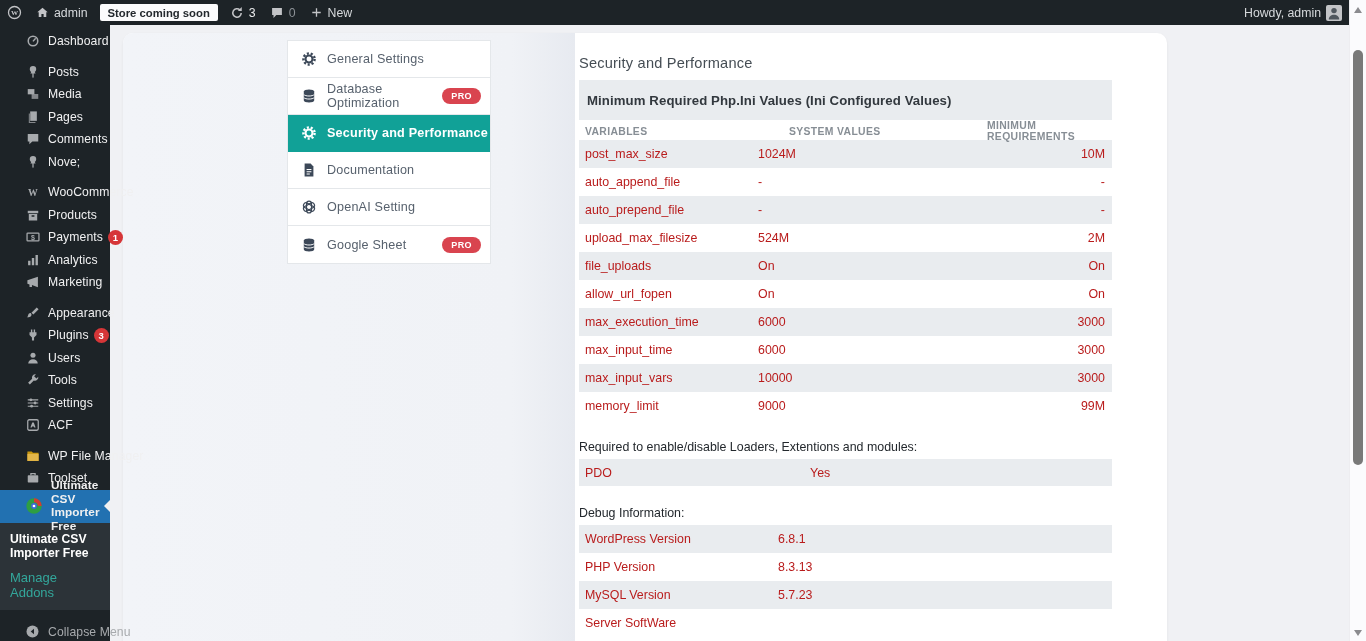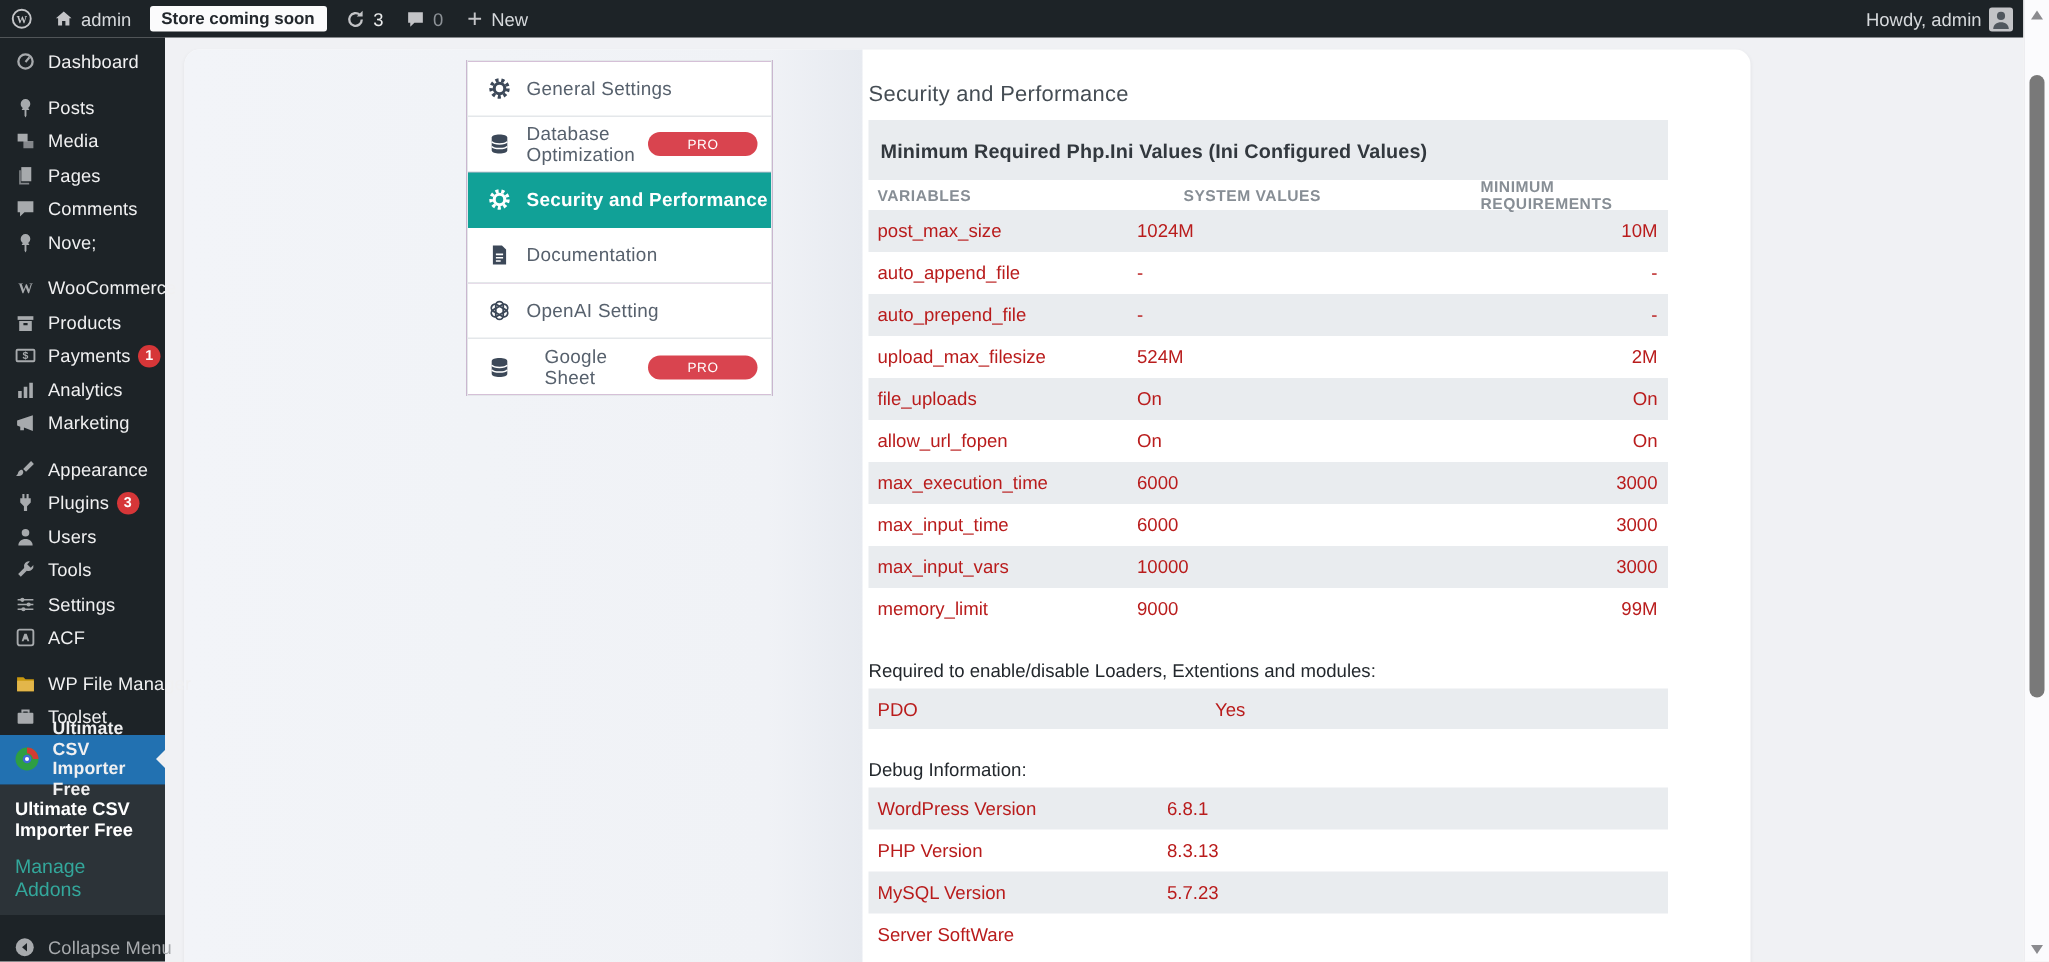--- a/index.html
+++ b/index.html
@@ -17,21 +17,21 @@
   .coming-soon-chip { background:#fbfbfc; color:#23282d; font-size:11.3px;
     font-weight:bold; padding:2.5px 8px; border-radius:2px; margin:0 5px; }
   #ab-right { margin-left:auto; }
   .avatar { width:16px; height:16px; background:#c3c4c7; border-radius:2px;
     display:flex; align-items:center; justify-content:center; overflow:hidden; }
 
   
   #wp-sidebar { position:absolute; left:0; top:25px; width:110px; height:616px;
     background:#1d2327; z-index:20; padding-top:5px; color:#f0f0f1; }
   .wp-item { height:22.5px; display:flex; align-items:center;
-    padding:0 6px 0 9px; font-size:12.2px; color:#f0f0f1; cursor:pointer; }
+    padding:0 6px 0 25px; font-size:12.2px; color:#f0f0f1; cursor:pointer; }
   .wp-item .wicon { width:15px; height:15px; margin-right:8px; flex:0 0 15px;
     color:#a7aaad; display:flex; align-items:center; justify-content:center; }
   .wp-item .wlabel { white-space:nowrap; letter-spacing:.1px; }
   .wp-sep { height:8px; }
   .wp-badge { background:#d63638; color:#fff; font-size:9.5px; font-weight:bold;
     min-width:15px; height:15px; border-radius:8px; display:inline-flex;
     align-items:center; justify-content:center; margin-left:5px; padding:0 4px; }
   .wp-item.active { background:#2271b1; height:33px; position:relative;
     font-weight:600; }
   .wp-item.active .wlabel { white-space:normal; line-height:13.5px;
@@ -51,35 +51,35 @@
   
   #main-bg { position:absolute; left:110px; top:25px; width:1239px;
     height:616px; background:#f0f1f4; }
   #card { position:absolute; left:13px; top:8px; width:1044px; height:700px;
     background:#fff; border-radius:10px; box-shadow:0 1px 3px rgba(0,0,0,.06); }
   #card-left-panel { position:absolute; left:0; top:0; bottom:0; width:452px;
     background:linear-gradient(to right,#f2f4f8 0%,#f0f2f6 86%,#e7eaf0 100%);
     border-radius:10px 0 0 10px; }
 
   
-  #settings-nav { position:absolute; left:188px; top:7px; width:204px;
-    background:#701a75; border:1px solid #e4e7ea; }
+  #settings-nav { position:absolute; left:164px; top:7px; width:204px;
+    background:#0369a1; border:1px solid #e4e7ea; }
   .snav-item { height:37px; display:flex; align-items:center;
     border-bottom:1px solid #e4e7ea; cursor:pointer; background:#fff;
     color:#57616d; }
-  .snav-item:last-child { border-bottom:none;gap:12px; }
+  .snav-item:last-child { border-bottom:none; }
   .snav-item .sicon { width:16px; height:16px; margin:0 10px 0 13px;
     color:#3c4858; display:flex; align-items:center; justify-content:center; }
   .snav-item .slabel { font-size:12.6px; letter-spacing:.2px; }
   .snav-item.active { background:var(--accent,#11a197); color:#fff;
     border-bottom-color:var(--accent,#11a197); }
   .snav-item.active .sicon { color:#fff; }
   .snav-item.active .slabel { font-weight:bold; }
   .pro-badge { background:var(--pro,#d9444f); color:#fff; font-size:9px;
-    font-weight:normal; letter-spacing:.4px; border-radius:9px; padding:3px 26px;
+    font-weight:bold; letter-spacing:.4px; border-radius:9px; padding:3px 9px;
     margin-left:auto; margin-right:9px; }
 
   
   #content-col { position:absolute; left:456px; top:0; width:533px; }
   #page-title { margin-top:22px; font-size:14.6px; font-weight:500;
     color:#454d54; letter-spacing:.2px; }
   #php-header-bar { margin-top:9px; height:40px; background:#e9ecef;
     display:flex; align-items:center; padding-left:8px; font-size:13.2px;
     font-weight:600; color:#32383e; letter-spacing:.1px; }
   .cols-row { height:20px; display:grid; grid-template-columns:173px 167px 1fr;

